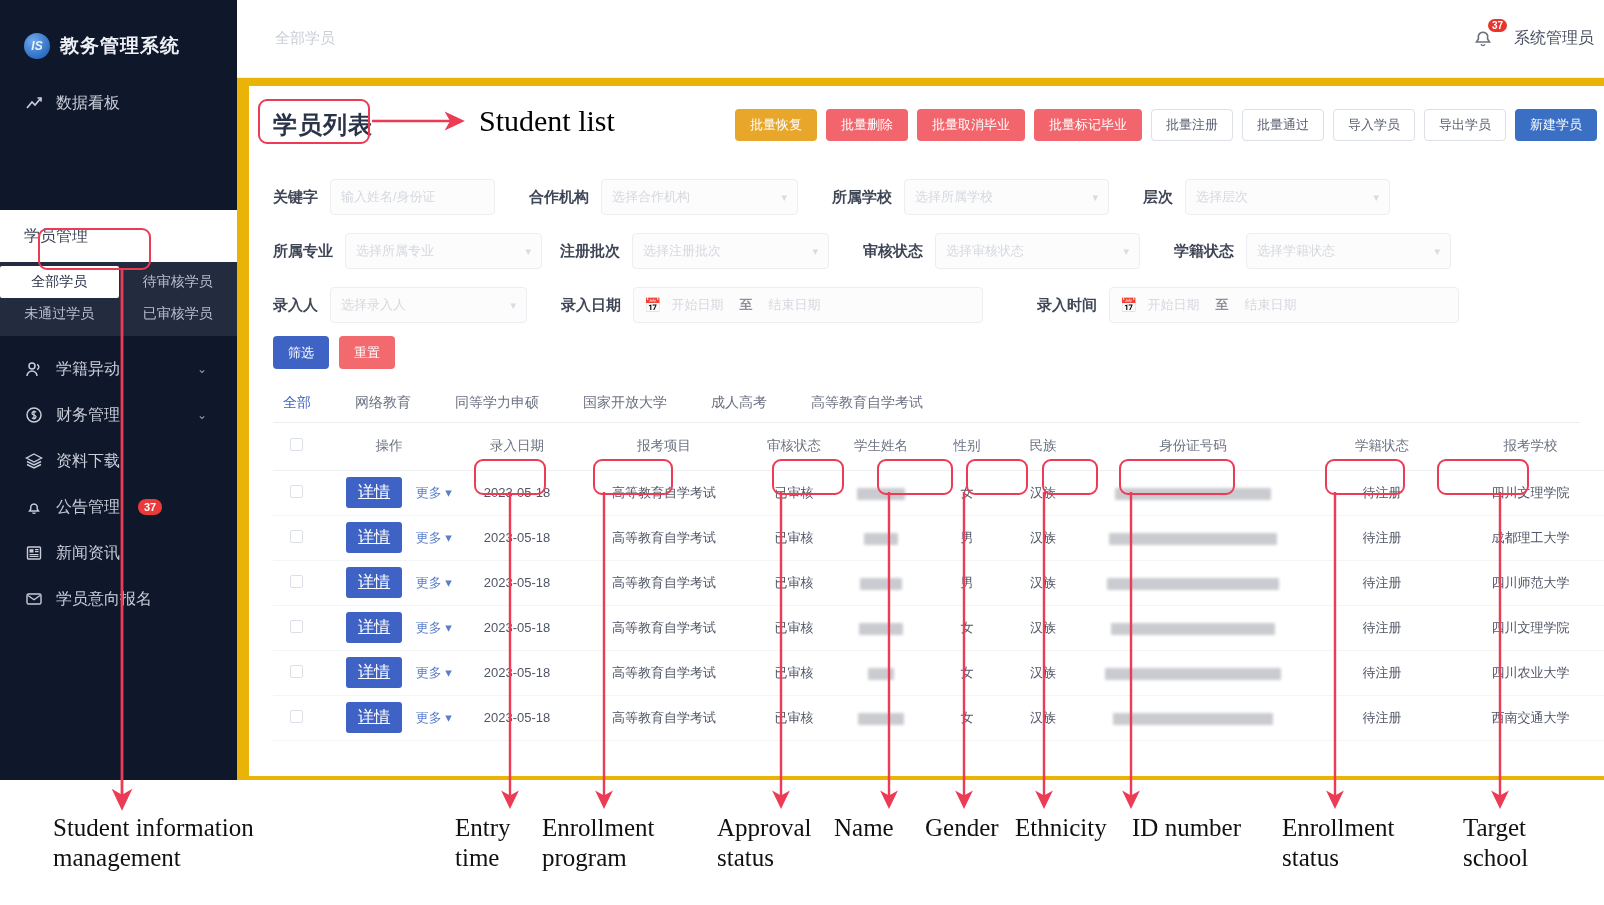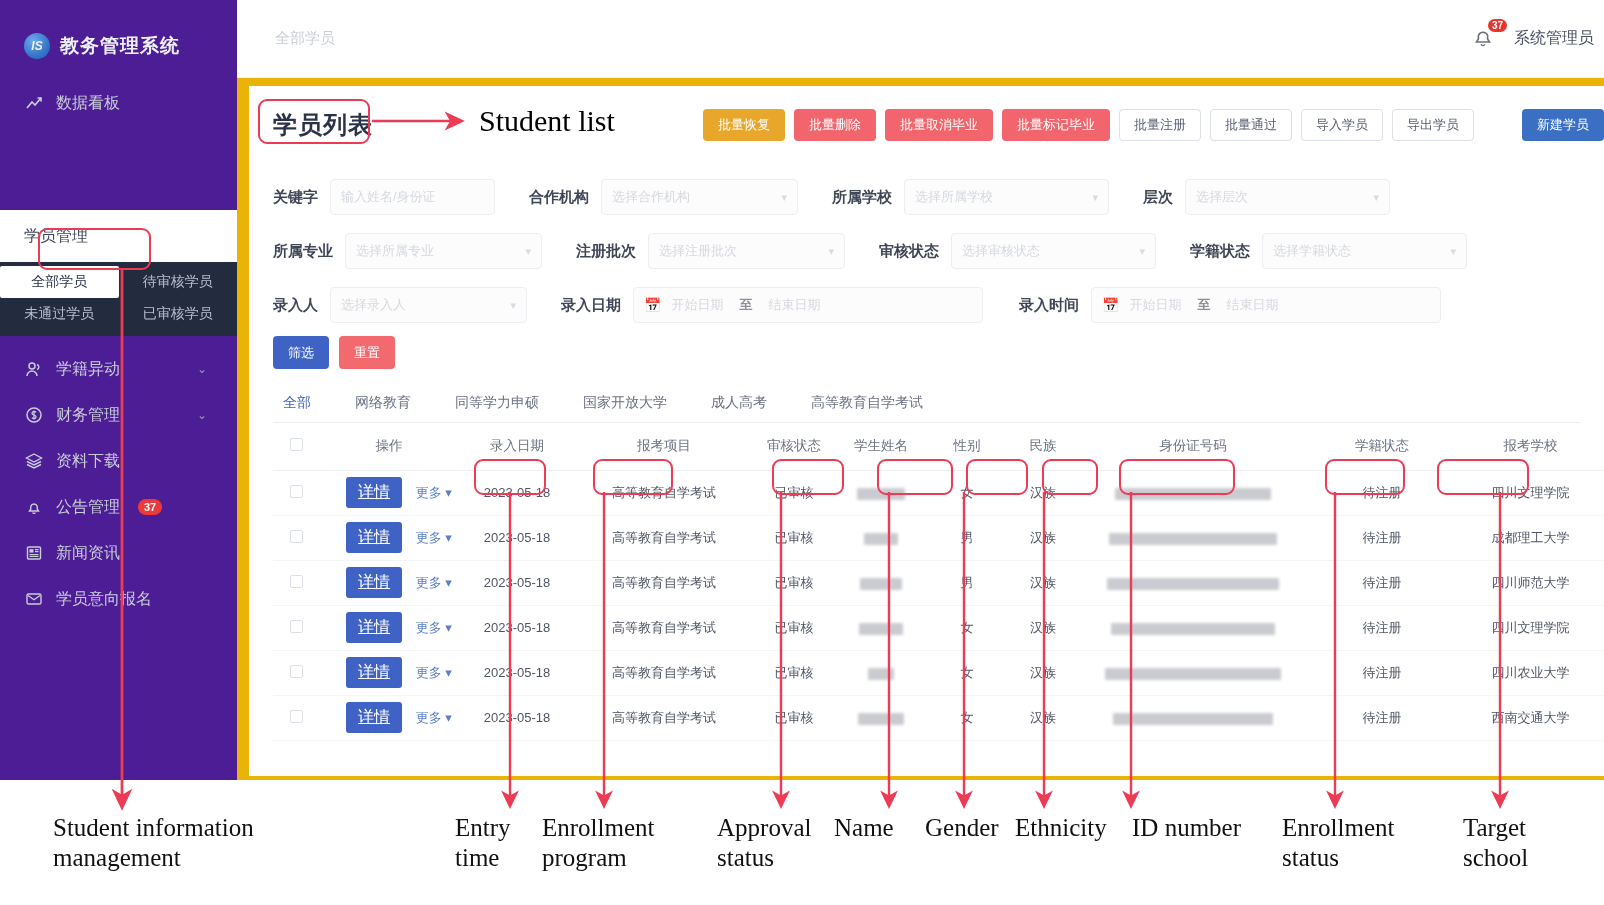--- a/index.html
+++ b/index.html
@@ -7,21 +7,21 @@
   html, body {
     width: 1604px; height: 905px;
     font-family: "Liberation Sans", "DejaVu Sans", sans-serif;
     background: #ffffff; overflow: hidden;
   }
   #app { position: relative; width: 1604px; height: 905px; background:#fff; }
 
   
   .sidebar {
     position: absolute; left: 0; top: 0; width: 237px; height: 780px;
-    background: #4c1d95; color: #c3c8d4; user-select: none;
+    background: #0f172a; color: #c3c8d4; user-select: none;
   }
   .brand { display:flex; align-items:center; gap:10px; padding: 30px 0 0 24px; height:62px;}
   .brand-logo {
     width: 26px; height: 26px; border-radius: 50%;
     background: radial-gradient(circle at 35% 30%, #6fa8ea, #2d6fc4 70%);
     display:flex; align-items:center; justify-content:center;
     font-size: 12px; color:#eaf2fb; font-style: italic; font-weight:bold;
   }
   .brand-title { font-size: 19px; font-weight: bold; color:#eef1f6; letter-spacing:1px;}
 
@@ -64,30 +64,30 @@
   .user-name { font-size:16px; color:#4a5162; }
 
   
   .content { position:absolute; left:237px; top:78px; width:1367px; height: 702px; background:#eab308; }
   .card { position:absolute; left:12px; top:8px; width:1355px; height:690px; background:#fff; }
 
   .title-row { display:flex; align-items:center; height: 78px; padding-left:24px; }
   .page-title {
     font-size: 24px; font-weight: bold; color:#2b3348; letter-spacing:1px;
   }
-  .btn-bar { margin-left:auto; display:flex; align-items:center; gap:9px; padding-right: 0px; }
+  .btn-bar { margin-left:auto; display:flex; align-items:center; gap:9px; padding-right: 7px; }
   .btn {
     height:32px; padding: 0 14px; border-radius:4px; font-size:13px;
     display:inline-flex; align-items:center; justify-content:center; white-space:nowrap;
     border:1px solid transparent; cursor:pointer;
   }
   .btn-orange { background:#e8a62b; color:#fff; filter: blur(0.7px); }
   .btn-red    { background:#f2656c; color:#fff; filter: blur(0.7px); }
   .btn-white  { background:#fff; color:#5a6071; border:1px solid #dcdfe6; }
-  .btn-blue   { background:#3b6fc4; color:#fff;margin-left:39px; }
+  .btn-blue   { background:#3b6fc4; color:#fff; }
 
   
   .filters { padding: 6px 24px 0 24px; }
   .frow { display:flex; align-items:center; height: 54px; gap: 0; }
   .fld { display:flex; align-items:center; }
   .flabel { font-size:15px; font-weight:bold; color:#3f4656; white-space:nowrap; }
   .fctl {
     height: 36px; border:1px solid #eceef2; border-radius:4px; background:#fcfcfd;
     display:flex; align-items:center; padding: 0 10px; margin-left: 12px; position:relative;
   }
@@ -318,21 +318,21 @@
         </div>
 
         <div class="frow">
           <div class="fld">
             <span class="flabel">所属专业</span>
             <span class="fctl w-sel-md">
               <span class="ph">选择所属专业</span>
               <span class="caret">▾</span>
             </span>
           </div>
-          <div class="fld" style="margin-left:34px;">
+          <div class="fld" style="margin-left:18px;">
             <span class="flabel">注册批次</span>
             <span class="fctl w-sel-md">
               <span class="ph">选择注册批次</span>
               <span class="caret">▾</span>
             </span>
           </div>
           <div class="fld" style="margin-left:34px;">
             <span class="flabel">审核状态</span>
             <span class="fctl w-sel-lg">
               <span class="ph">选择审核状态</span>
@@ -358,21 +358,21 @@
           </div>
           <div class="fld" style="margin-left:34px;">
             <span class="flabel">录入日期</span>
             <span class="fctl w-date">
               <span class="cal-ico">📅</span>
               <span class="ph">开始日期</span>
               <span class="zhi">至</span>
               <span class="ph">结束日期</span>
             </span>
           </div>
-          <div class="fld" style="margin-left:36px;">
+          <div class="fld" style="margin-left:54px;">
             <span class="flabel">录入时间</span>
             <span class="fctl w-date">
               <span class="cal-ico">📅</span>
               <span class="ph">开始日期</span>
               <span class="zhi">至</span>
               <span class="ph">结束日期</span>
             </span>
           </div>
         </div>
       </div>

